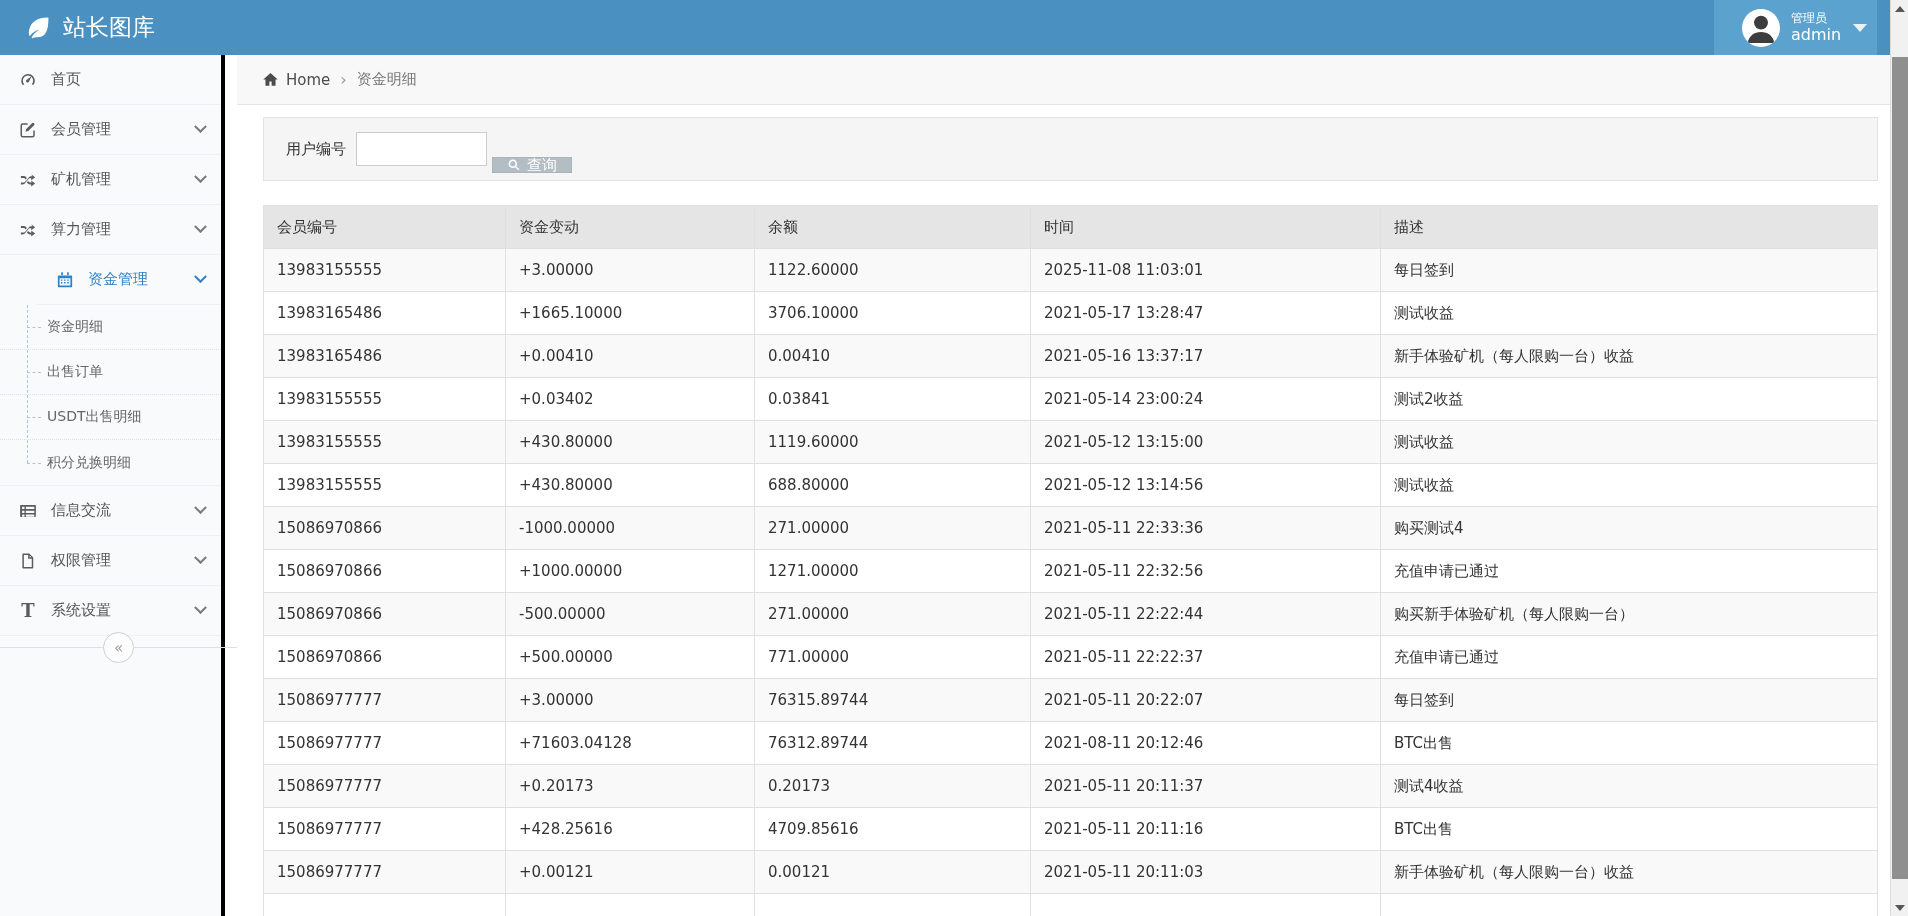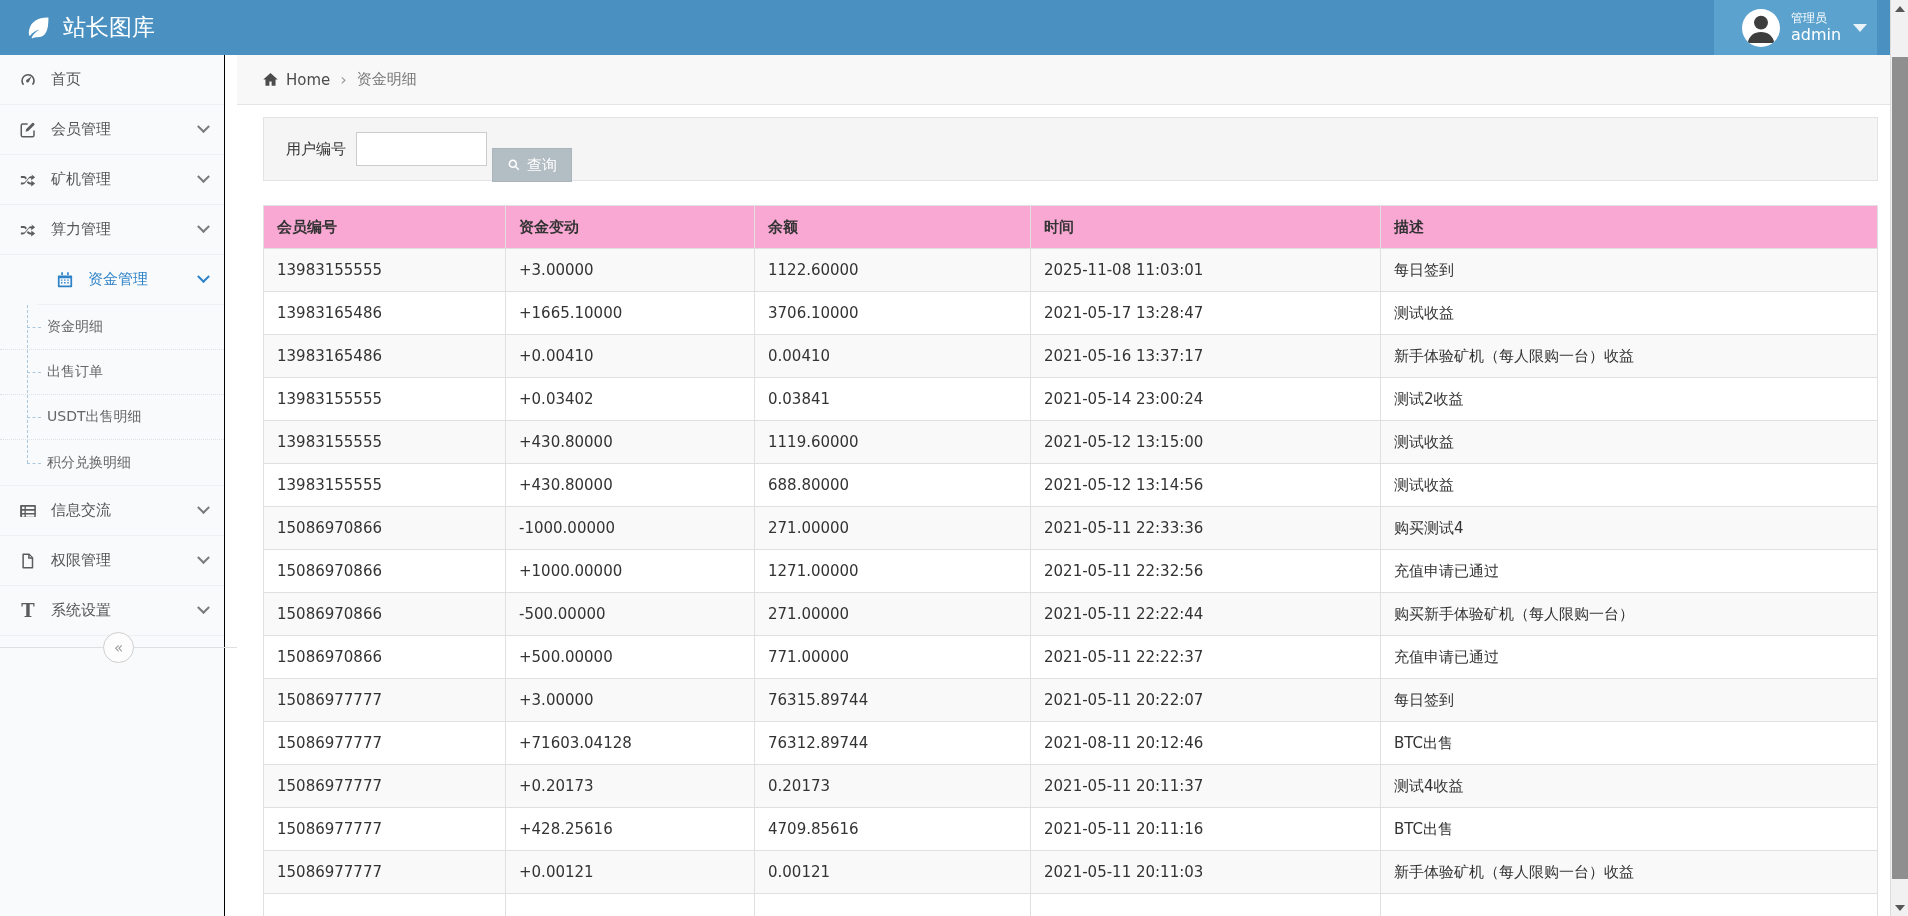--- a/index.html
+++ b/index.html
@@ -12,21 +12,21 @@
   .brand svg { width:27px; height:27px; fill:#fff; }
   .user-panel { position:absolute; right:13px; top:0; width:163px; height:55px; background:#5ba3ce; display:flex; align-items:center; padding-left:28px; cursor:pointer; }
   .avatar { width:38px; height:38px; border-radius:50%; background:#fff; overflow:hidden; flex:0 0 auto; }
   .avatar svg { width:38px; height:38px; fill:#3d3d3d; }
   .user-text { color:#fff; line-height:1.2; margin-left:11px; }
   .user-role { font-size:12px; }
   .user-name { font-size:16px; }
   .caret-down { width:0; height:0; border-left:7px solid transparent; border-right:7px solid transparent; border-top:8px solid #e9f2f8; margin-left:12px; }
 
   
-  .sidebar { position:absolute; left:0; top:55px; width:225px; height:861px; background:#f9fafc; border-right:1px solid #000000; }
+  .sidebar { position:absolute; left:0; top:55px; width:225px; height:861px; background:#f9fafc; border-right:4px solid #000000; }
   .menu-item { height:50px; display:flex; align-items:center; padding:0 16px 0 17px; border-bottom:1px solid #eef1f4; font-size:15px; color:#565656; cursor:pointer; }
   .mi-icon { width:22px; height:20px; margin-right:12px; display:inline-flex; align-items:center; justify-content:center; }
   .mi-icon svg { width:18px; height:18px; fill:#5c5c5c; }
   .menu-item.active { color:#2e82c8;margin-left:37px; }
   .menu-item.active .mi-icon svg { fill:#2e82c8; }
   .chev { margin-left:auto; width:9px; height:9px; border-right:2px solid #7a7a7a; border-bottom:2px solid #7a7a7a; transform:rotate(45deg) translate(-2px,-2px); }
   .menu-item.active .chev { border-color:#2e82c8; }
   .t-serif { font-family:"DejaVu Serif","Liberation Serif",serif; font-weight:bold; font-size:18px; line-height:1; color:#5c5c5c; }
 
   .submenu { position:relative; border-bottom:1px solid #eef1f4; }
@@ -43,27 +43,27 @@
   .breadcrumb .home-icon svg { width:17px; height:17px; fill:#4c4c4c; display:block; }
   .bc-home { color:#4c4c4c; margin-left:7px; cursor:pointer; }
   .bc-sep { color:#9a9a9a; margin:0 10px; font-size:16px; }
   .bc-current { color:#777; }
 
   
   .content { position:absolute; left:237px; top:105px; width:1653px; height:811px; background:#fff; }
   .search-well { position:absolute; left:26px; top:12px; width:1615px; height:64px; background:#f5f5f5; border:1px solid #e3e3e3; display:flex; align-items:center; padding-left:22px; }
   .search-label { font-size:15px; color:#333; }
   .search-input { margin-left:10px; width:131px; height:34px; border:1px solid #ccc; background:#fff; padding:0 8px; font-size:14px; outline:none; font-family:inherit; }
-  .query-btn { margin-left:5px; width:80px; height:34px; background:#b3bdc4; border:1px solid #aab4bb; color:#fff; font-size:15px; display:flex; align-items:center; justify-content:center; gap:6px; cursor:pointer; font-family:inherit;margin-top:32px; }
+  .query-btn { margin-left:5px; width:80px; height:16px; background:#b3bdc4; border:1px solid #aab4bb; color:#fff; font-size:15px; display:flex; align-items:center; justify-content:center; gap:6px; cursor:pointer; font-family:inherit;margin-top:32px; }
   .query-btn svg { width:14px; height:14px; }
 
   
   .data-table { position:absolute; left:26px; top:100px; width:1615px; border-collapse:collapse; table-layout:fixed; font-size:15px; }
   .data-table th, .data-table td { border:1px solid #e0e0e0; height:43px; padding:0 8px 0 13px; text-align:left; overflow:hidden; white-space:nowrap; }
-  .data-table th { background:#f9a8d4; font-weight:bold; color:#333; }
+  .data-table th { background:#e5e5e5; font-weight:normal; color:#333; }
   .data-table td { color:#333; background:#fff; }
   .data-table tbody tr:nth-child(odd) td { background:#f9f9f9; }
   .col-0{width:242px;} .col-1{width:249px;} .col-2{width:276px;} .col-3{width:350px;}
 
   
   .scrollbar { position:absolute; left:1890px; top:0; width:18px; height:916px; background:#f1f1f1; border-left:1px solid #dcdcdc; }
   .sb-arrow { position:absolute; left:0; width:18px; height:17px; display:flex; align-items:center; justify-content:center; cursor:pointer; }
   .sb-arrow.up { top:0; }
   .sb-arrow.down { bottom:0; }
   .tri-up { width:0; height:0; border-left:5px solid transparent; border-right:5px solid transparent; border-bottom:6px solid #575757; }

